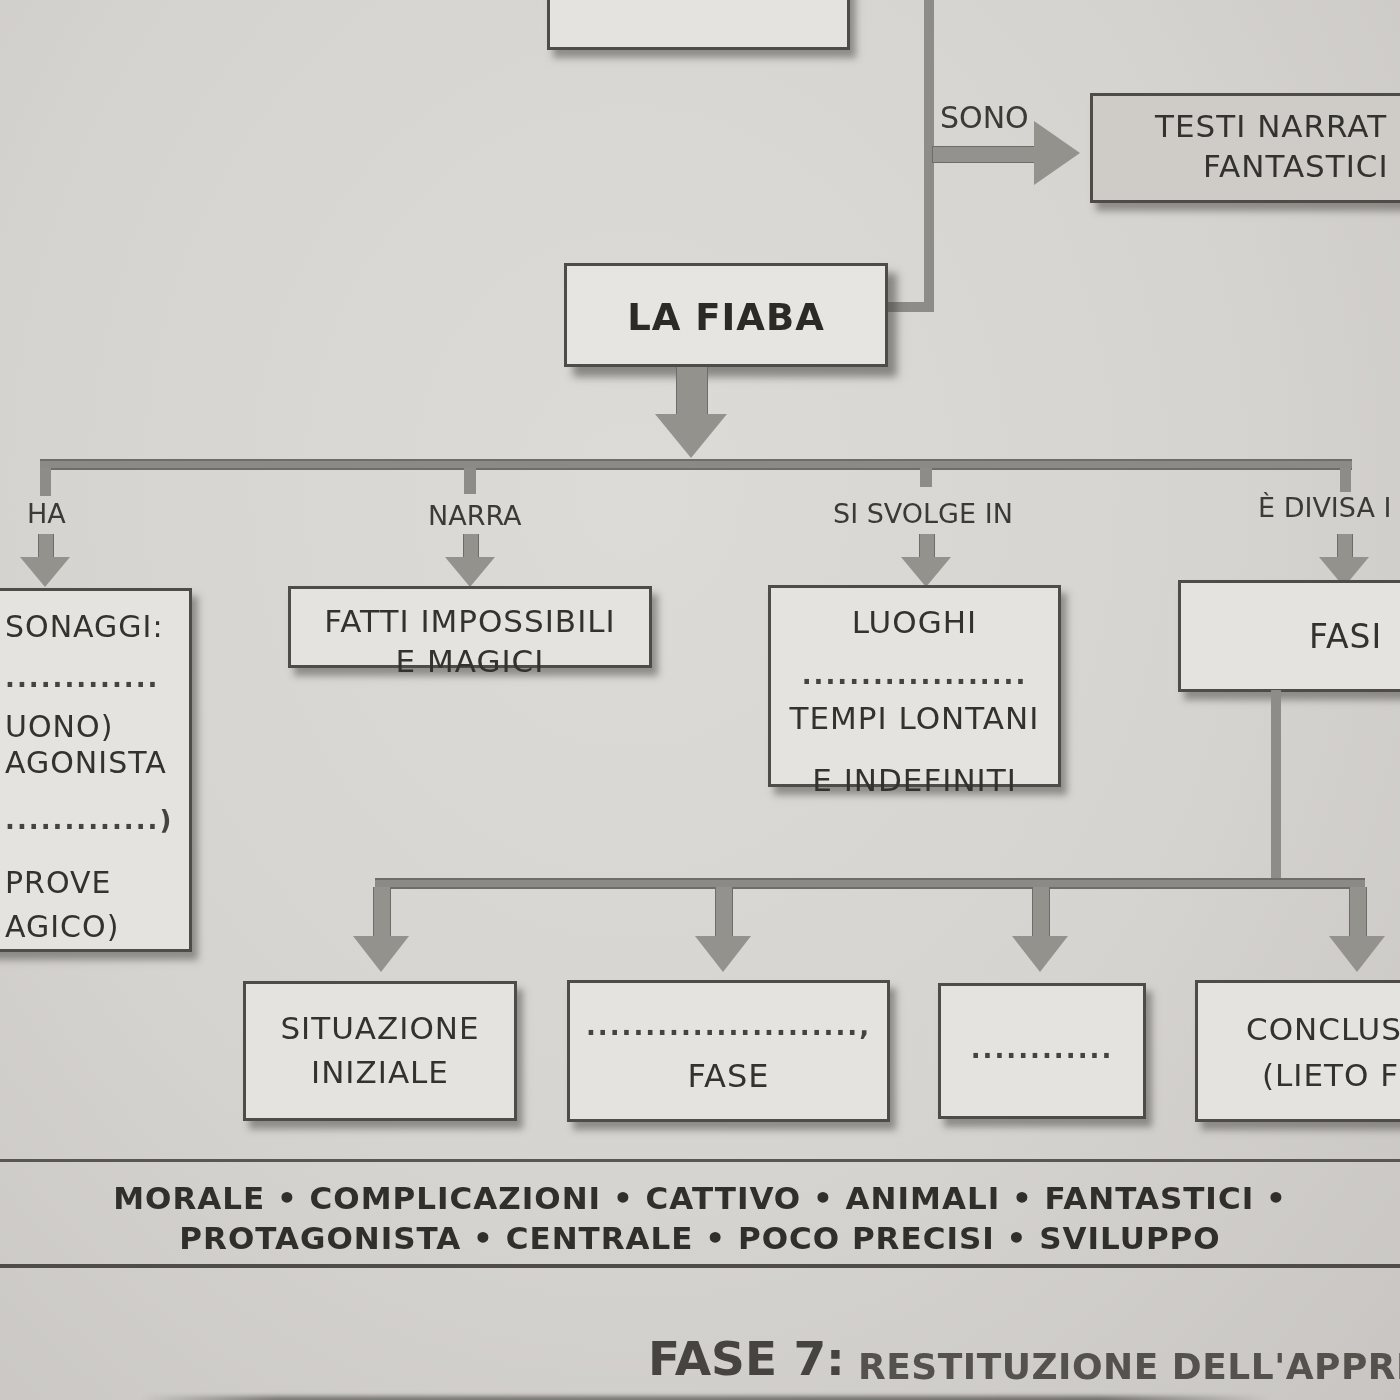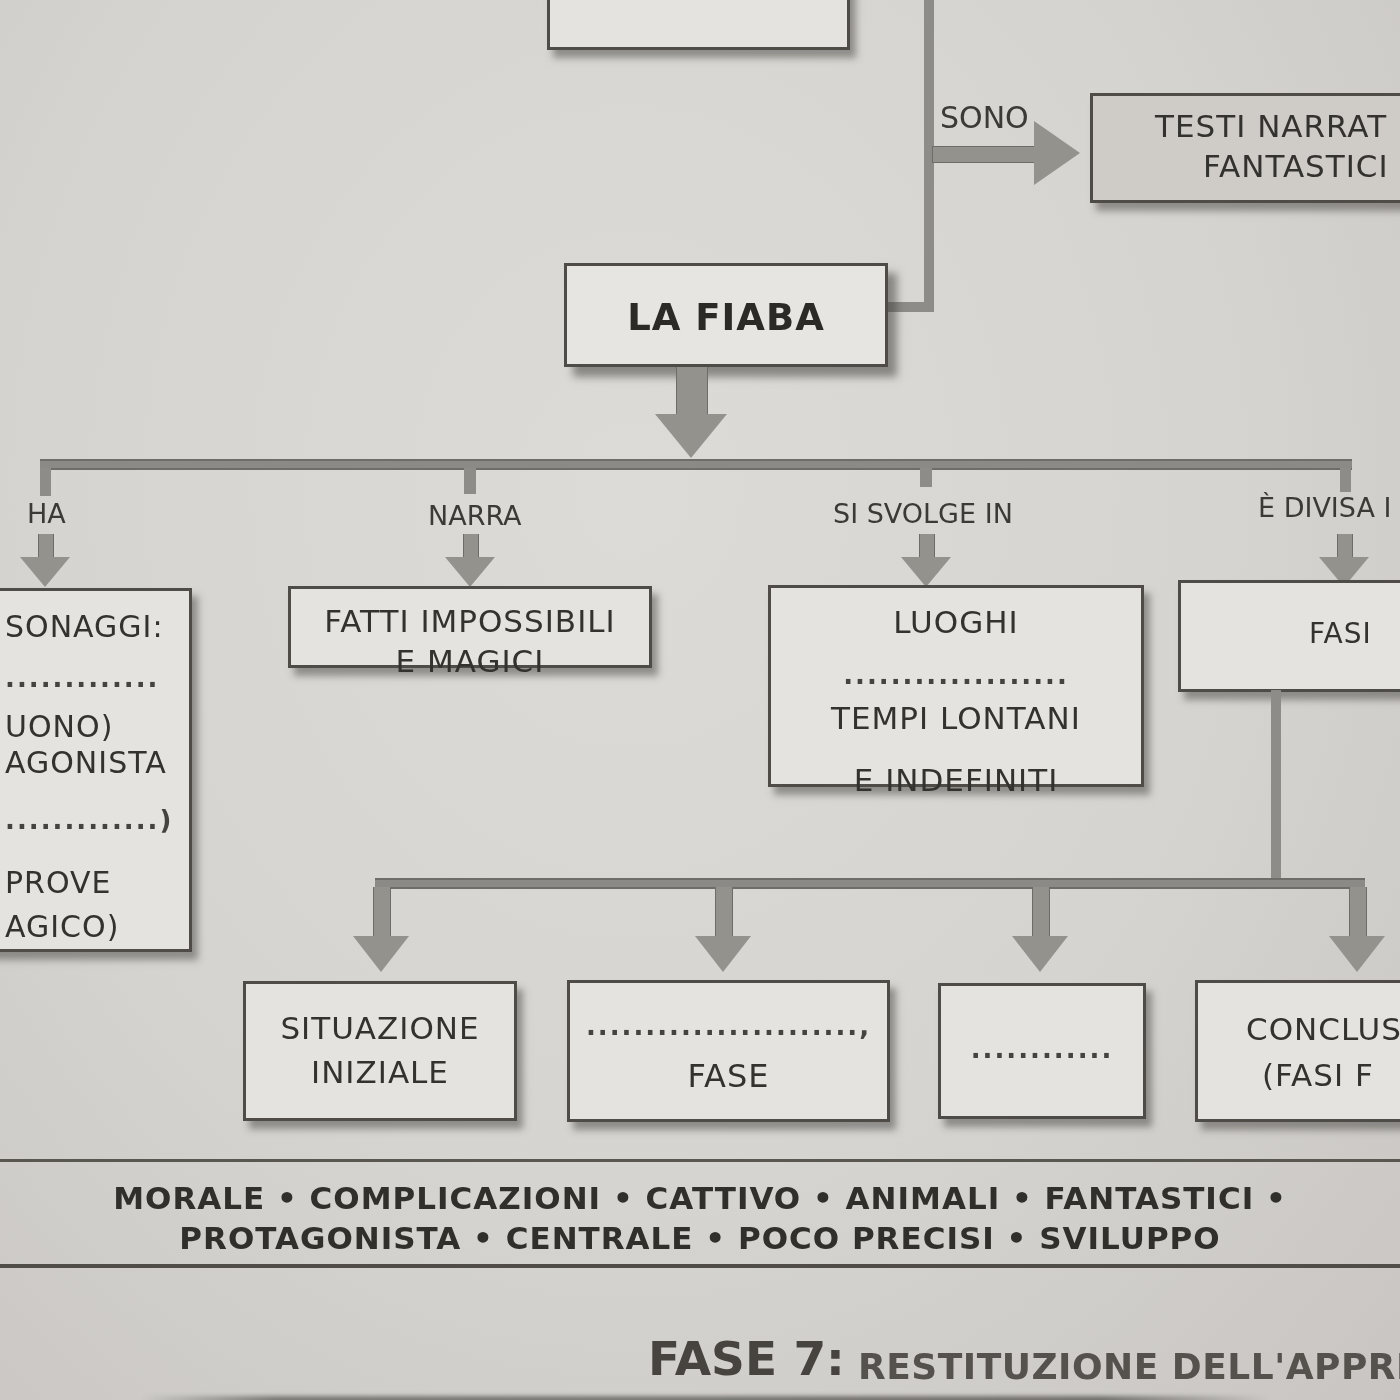--- a/index.html
+++ b/index.html
@@ -79,29 +79,29 @@
     <span class="btxt dots" style="left:167px;top:214px;">.............)</span>
     <span class="btxt" style="left:167px;top:274px;font-size:30px;">PROVE</span>
     <span class="btxt" style="left:167px;top:318px;font-size:30px;">AGICO)</span>
   </div>
 
   <div class="box" style="left:288px;top:586px;width:364px;height:82px;">
     <span class="btxt ctr" style="top:14px;">FATTI IMPOSSIBILI</span>
     <span class="btxt ctr" style="top:54px;">E MAGICI</span>
   </div>
 
-  <div class="box" style="left:768px;top:585px;width:376px;height:202px;">
+  <div class="box" style="left:768px;top:585px;width:293px;height:202px;">
     <span class="btxt ctr" style="top:16px;">LUOGHI</span>
     <span class="btxt ctr dots" style="top:72px;">...................</span>
     <span class="btxt ctr" style="top:112px;">TEMPI LONTANI</span>
     <span class="btxt ctr" style="top:150px;margin-top:24px;">E INDEFINITI</span>
   </div>
 
   <div class="box" style="left:1178px;top:580px;width:295px;height:112px;">
-    <span class="btxt" style="left:128px;top:34px;font-size:28px;">FASI</span>
+    <span class="btxt" style="left:128px;top:34px;font-size:33px;">FASI</span>
   </div>
 
   <div class="line" style="left:1271px;top:690px;width:10px;height:192px;"></div>
 
   <div class="bar" style="left:375px;top:878px;width:990px;height:11px;"></div>
   <div class="line" style="left:375px;top:887px;width:11px;height:14px;"></div>
   <div class="line" style="left:1352px;top:887px;width:11px;height:14px;"></div>
 
   <div class="arr-shaft" style="left:373px;top:887px;width:16px;height:51px;"></div>
   <div class="arr-head-down mid" style="left:353px;top:936px;"></div>
@@ -121,21 +121,21 @@
     <span class="btxt ctr dots" style="top:28px;">.......................,</span>
     <span class="btxt ctr" style="top:74px;font-size:32px;">FASE</span>
   </div>
 
   <div class="box" style="left:938px;top:983px;width:208px;height:136px;">
     <span class="btxt ctr dots" style="top:48px;">............</span>
   </div>
 
   <div class="box" style="left:1195px;top:980px;width:295px;height:142px;">
     <span class="btxt" style="left:48px;top:28px;">CONCLUS</span>
-    <span class="btxt" style="left:64px;top:74px;">(FASI F</span>
+    <span class="btxt" style="left:64px;top:74px;">(LIETO F</span>
   </div>
 
   <div class="line" style="left:0;top:1159px;width:1400px;height:3px;background:#5a5751;"></div>
   <div class="bank" style="top:1180px;">MORALE • COMPLICAZIONI • CATTIVO • ANIMALI • FANTASTICI •</div>
   <div class="bank" style="top:1220px;">PROTAGONISTA • CENTRALE • POCO PRECISI • SVILUPPO</div>
   <div class="line" style="left:0;top:1264px;width:1400px;height:4px;background:#504d48;"></div>
 
   <div class="abs" style="left:648px;top:1331px;font-size:47px;font-weight:bold;color:#47443f;white-space:nowrap;">FASE 7:</div>
   <div class="abs" style="left:858px;top:1346px;font-size:36px;font-weight:bold;letter-spacing:0.5px;color:#55524d;white-space:nowrap;">RESTITUZIONE DELL'APPREND</div>
 

